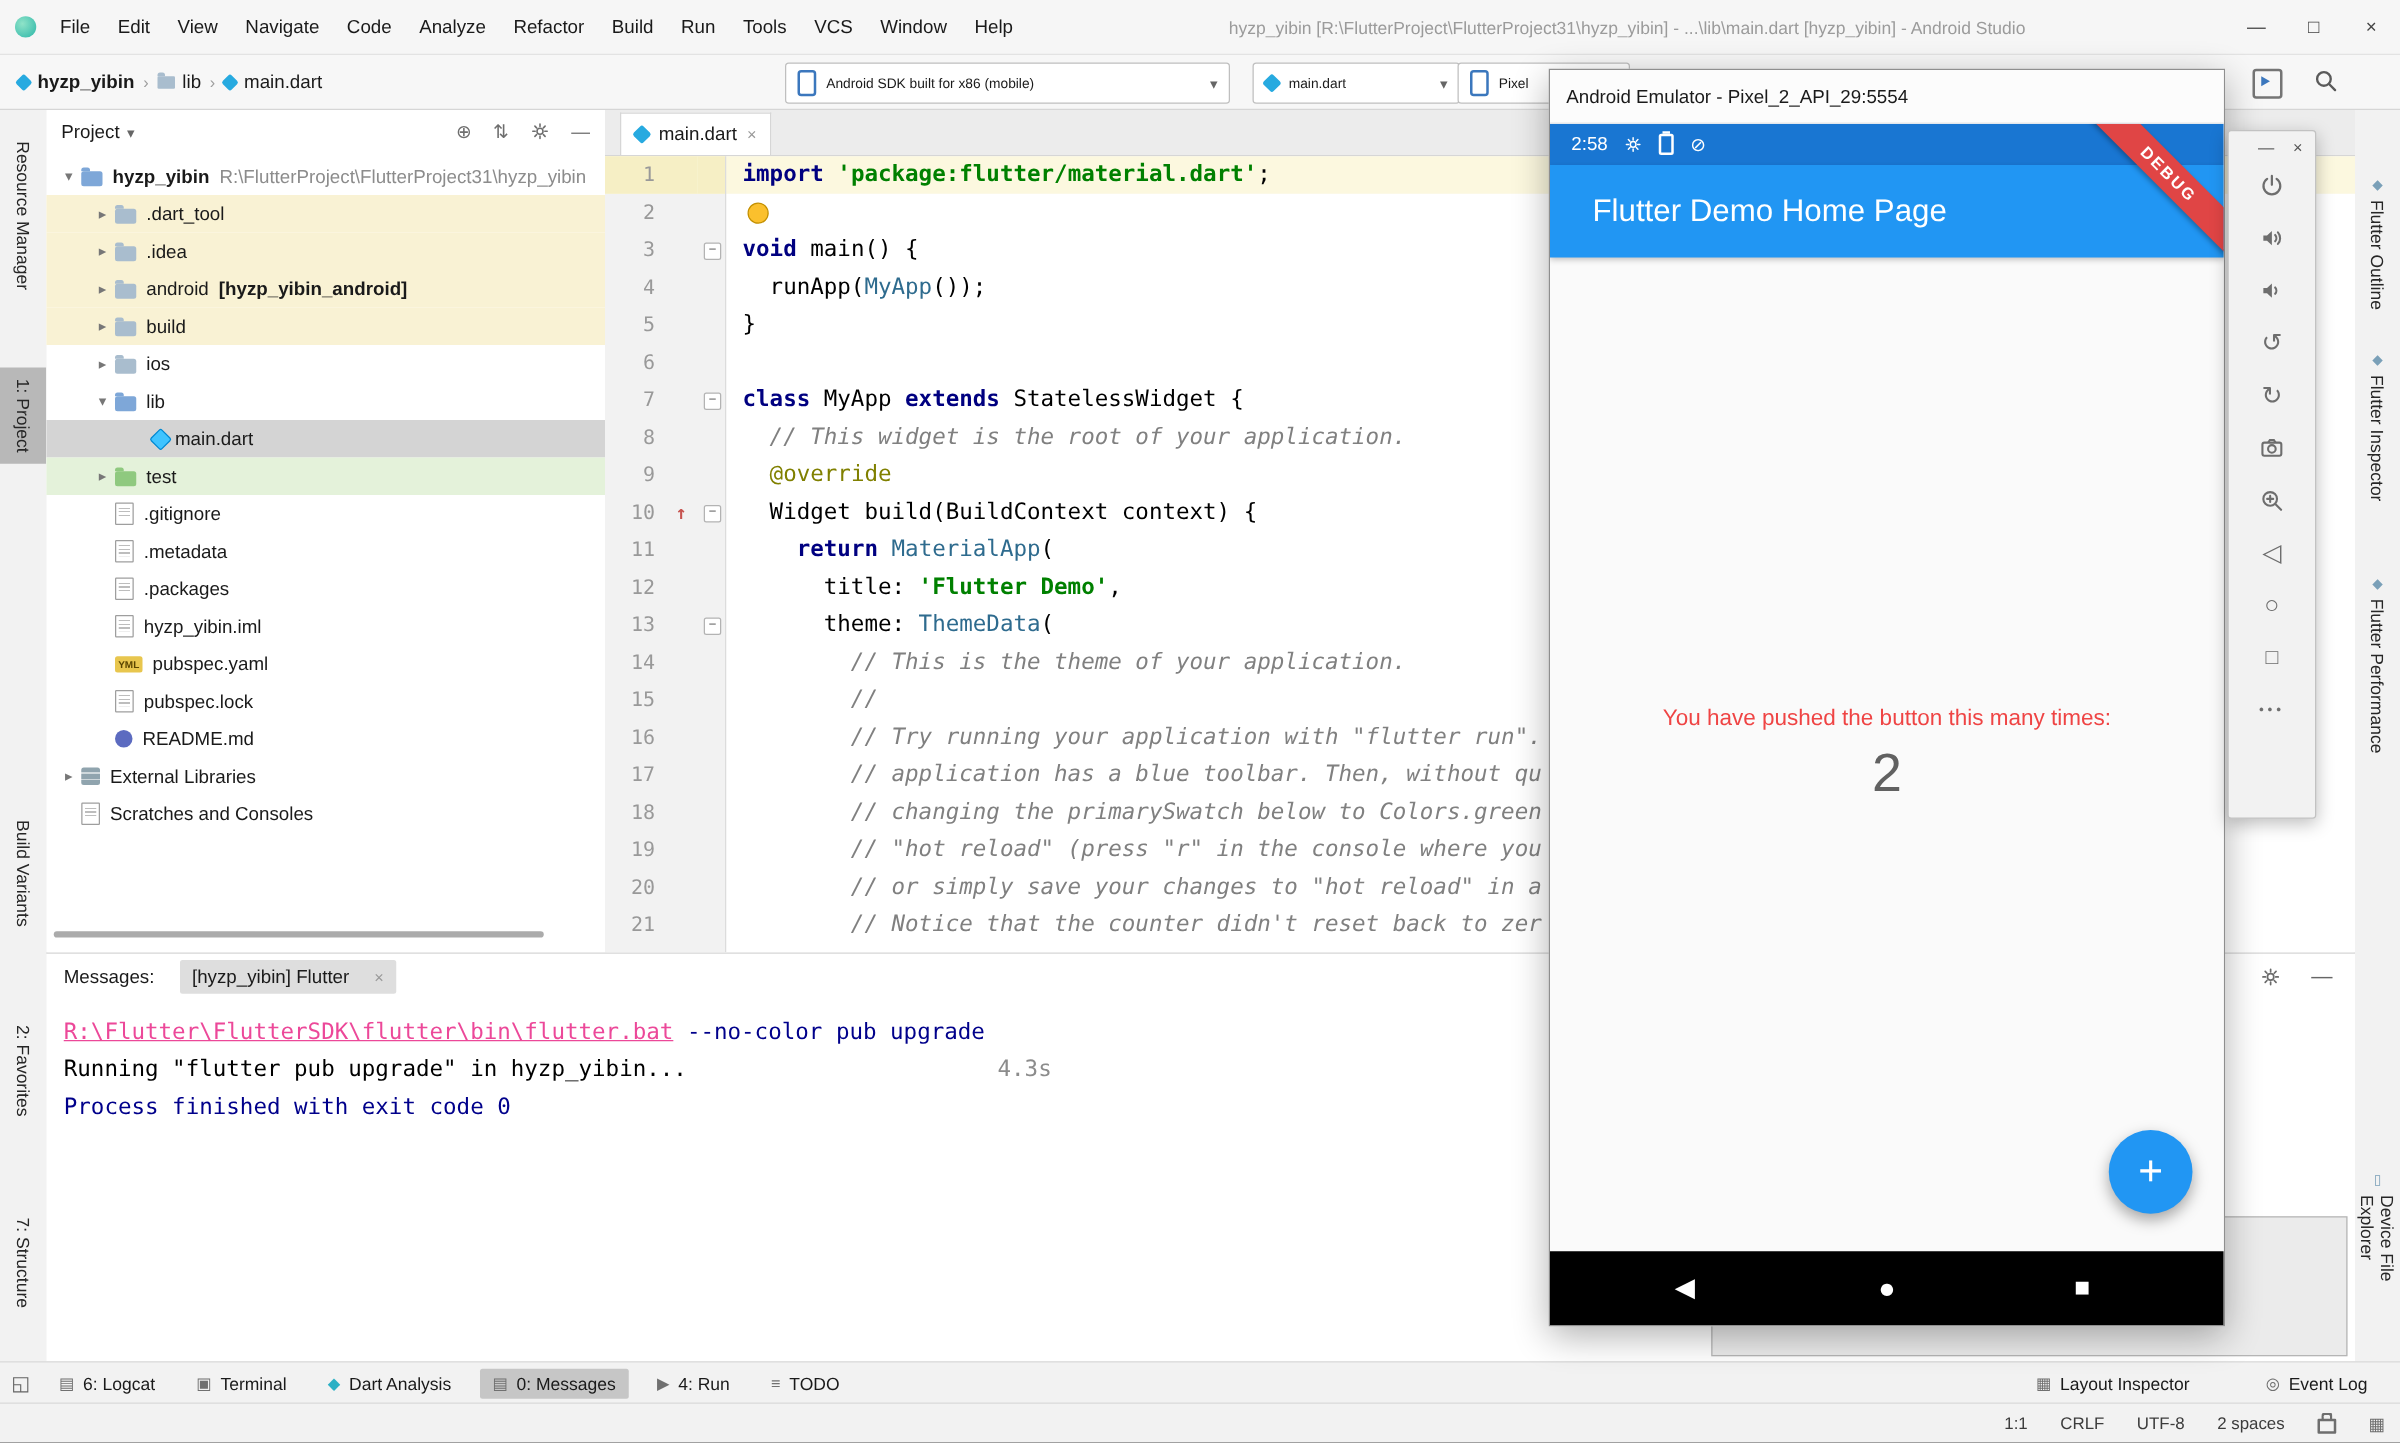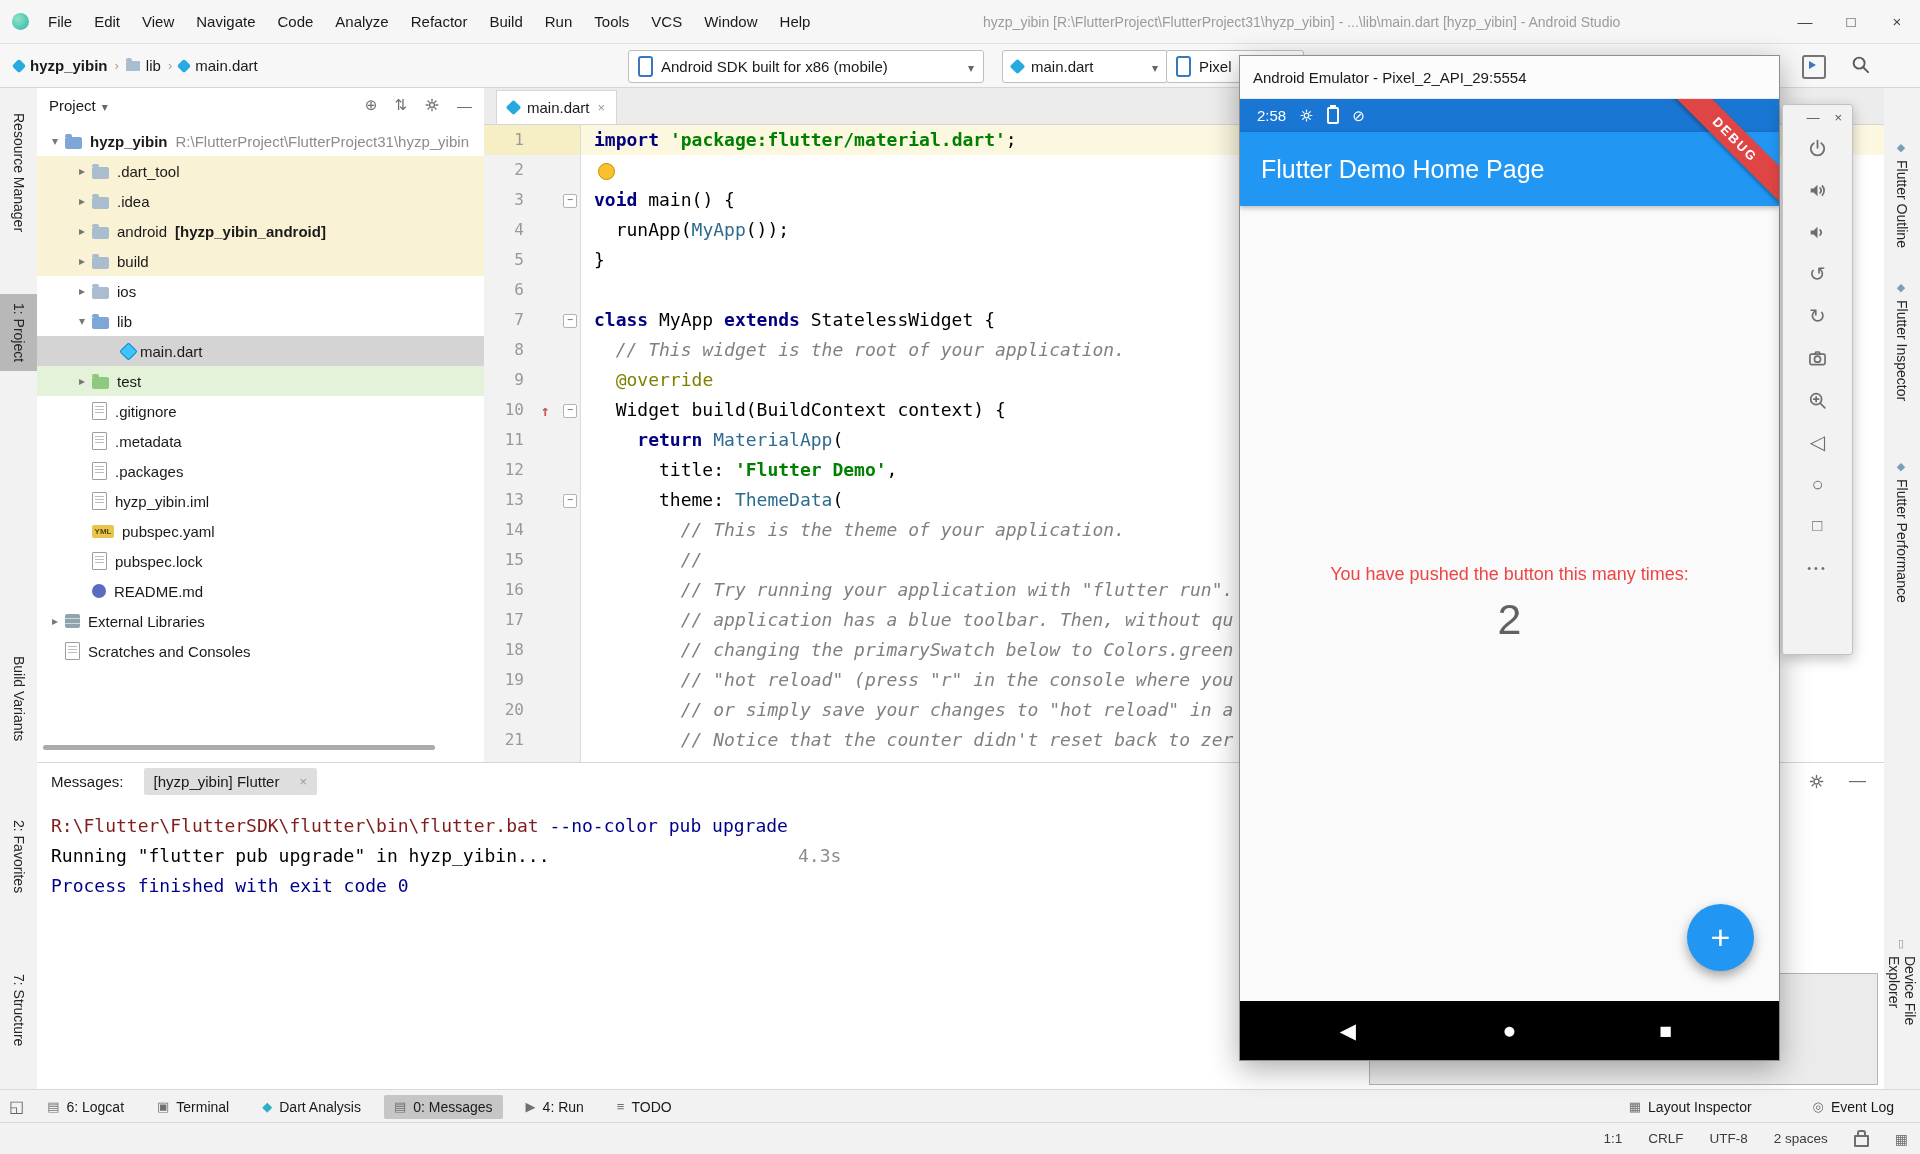--- a/index.html
+++ b/index.html
@@ -25,21 +25,21 @@
   #breadcrumb{position:absolute;left:14px;top:0;height:43px;display:flex;align-items:center;
               font-size:15px;gap:7px;}
   .bc-sep{color:#9E9E9E;font-size:13px;}
   .bc-item{display:flex;align-items:center;gap:6px;}
   .bcic-flutter,.bcic-dart{width:10px;height:10px;background:#27AAE0;border-radius:2px;
               transform:rotate(45deg);flex:none;}
   .bcic-folder{width:14px;height:10px;background:#A9BDCE;border-radius:1px;position:relative;flex:none;}
   .bcic-folder::before{content:"";position:absolute;top:-3px;left:0;width:6px;height:3px;
               background:#A9BDCE;border-radius:2px 2px 0 0;}
   .combo{position:absolute;top:6px;height:31px;border:1px solid #BFBFBF;border-radius:3px;
-         background:#FFF;display:flex;align-items:center;padding:0 9px;font-size:15px;gap:8px;}
+         background:#FFF;display:flex;align-items:center;padding:0 9px;font-size:11px;gap:8px;}
   .combo .caret::after{content:"▾";color:#666;font-size:12px;}
   #device-combo{left:628px;width:336px;}
   #run-combo{left:1002px;width:146px;}
   #pixel-btn{left:1166px;width:118px;}
   .combo .flexfill{flex:1;}
   .phone-ico{width:11px;height:17px;border:2px solid #3B77BD;border-radius:3px;flex:none;}
   .mini-dart{width:11px;height:11px;background:#27AAE0;border-radius:2px;transform:rotate(45deg);flex:none;}
   #tb-attach{position:absolute;left:1802px;top:11px;width:20px;height:20px;border:2px solid #757575;
              border-radius:3px;}
   #tb-attach::after{content:"";position:absolute;left:5px;top:4px;border-left:7px solid #3B77BD;
@@ -124,21 +124,21 @@
             border-top:1px solid #D6D6D6;}
   .msg-header{height:36px;display:flex;align-items:center;padding:0 14px;font-size:15px;}
   .msg-tab{margin-left:20px;padding:5px 10px;background:#DEDEDE;border-radius:2px;display:flex;
            align-items:center;gap:20px;}
   .msg-actions{margin-left:auto;display:flex;align-items:center;gap:24px;color:#666;margin-right:4px;}
   .msg-actions svg{width:17px;height:17px;color:#6B6B6B;}
   .msg-min{font-size:17px;}
   #msg-lines{padding:12px 14px;font-family:"DejaVu Sans Mono","Liberation Mono",monospace;
              font-size:18px;line-height:30px;}
   .mline{position:relative;white-space:pre;}
-  .mk-link{color:#7f1d1d;cursor:pointer;}
+  .mk-link{color:#ec4899;text-decoration:underline;cursor:pointer;}
   .mk-cmd{color:#00008B;}
   .mk-out{color:#000;}
   .mk-sys{color:#00008B;}
   .mdur{position:absolute;left:747px;top:0;color:#8C8C8C;}
   
   #bg-panel{position:absolute;left:1369px;top:973px;width:507px;height:110px;background:#EBEBEB;
             border:1px solid #B5B5B5;z-index:5;}
   
   #bottombar{position:absolute;left:0;right:0;bottom:31px;height:33px;background:#F2F2F2;
              border-top:1px solid #D9D9D9;display:flex;align-items:center;font-size:14px;}
@@ -160,21 +160,21 @@
             border:1px solid #8E8E8E;box-shadow:0 8px 28px rgba(0,0,0,.32);background:#FFF;box-sizing:content-box;}
   .em-titlebar{height:42px;background:#FCFCFC;display:flex;align-items:center;padding:0 13px;
             font-size:15px;border-bottom:1px solid #E6E6E6;}
   .em-screen{position:relative;height:961px;background:#FAFAFA;overflow:hidden;}
   .em-status{height:33px;background:#1976D2;display:flex;align-items:center;color:#FFF;
             padding:0 17px;gap:13px;font-size:15px;}
   .em-status svg{width:15px;height:15px;color:#FFF;}
   .batt{width:8px;height:13px;border:2px solid #FFF;border-radius:2px;position:relative;}
   .batt::before{content:"";position:absolute;left:1px;right:1px;top:-4px;height:2px;background:#FFF;}
   .netoff::before{content:"⊘";font-size:15px;}
-  .em-appbar{height:74px;background:#2196F3;display:flex;align-items:center;padding:0 21px;color:#FFF;
+  .em-appbar{height:74px;background:#2196F3;display:flex;align-items:center;padding:0 34px;color:#FFF;
             font-size:25px;font-weight:500;box-shadow:0 2px 5px rgba(0,0,0,.25);position:relative;z-index:2;}
   .ribbon-wrap{position:absolute;top:0;right:0;width:128px;height:128px;overflow:hidden;z-index:3;}
   .ribbon{position:absolute;top:28px;right:-46px;width:180px;transform:rotate(45deg);background:#E04545;
           color:#FFF;text-align:center;font-size:13px;font-weight:bold;letter-spacing:2px;padding:5px 0;
           box-shadow:0 2px 4px rgba(0,0,0,.3);}
   .em-center{position:absolute;top:107px;bottom:59px;left:0;right:0;display:flex;flex-direction:column;
           align-items:center;justify-content:center;}
   .push-text{font-size:18px;color:#ef4444;}
   .counter{font-size:43px;color:#616161;margin-top:10px;}
   .fab{position:absolute;right:25px;bottom:89px;width:67px;height:67px;border-radius:50%;background:#2196F3;

